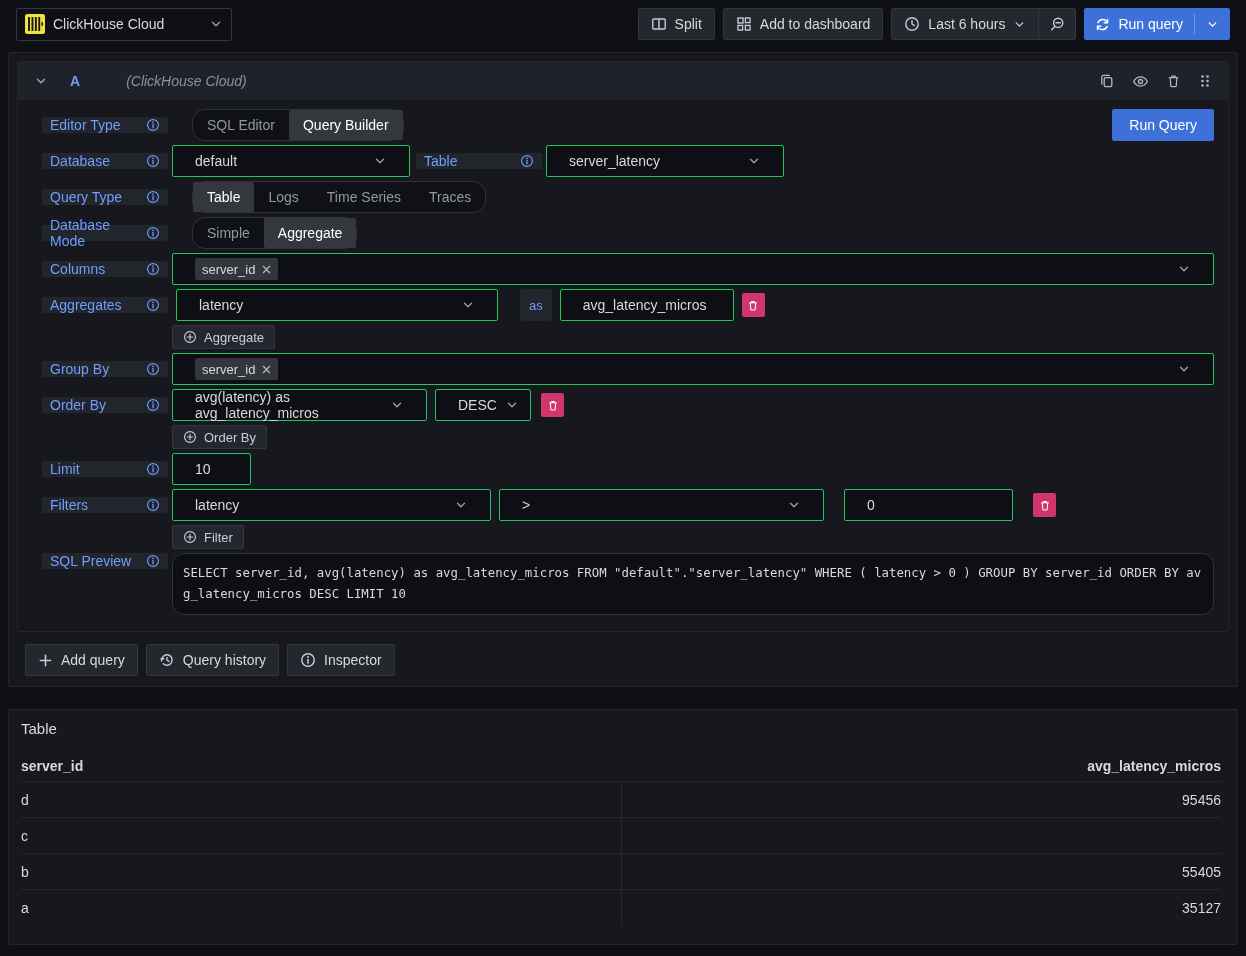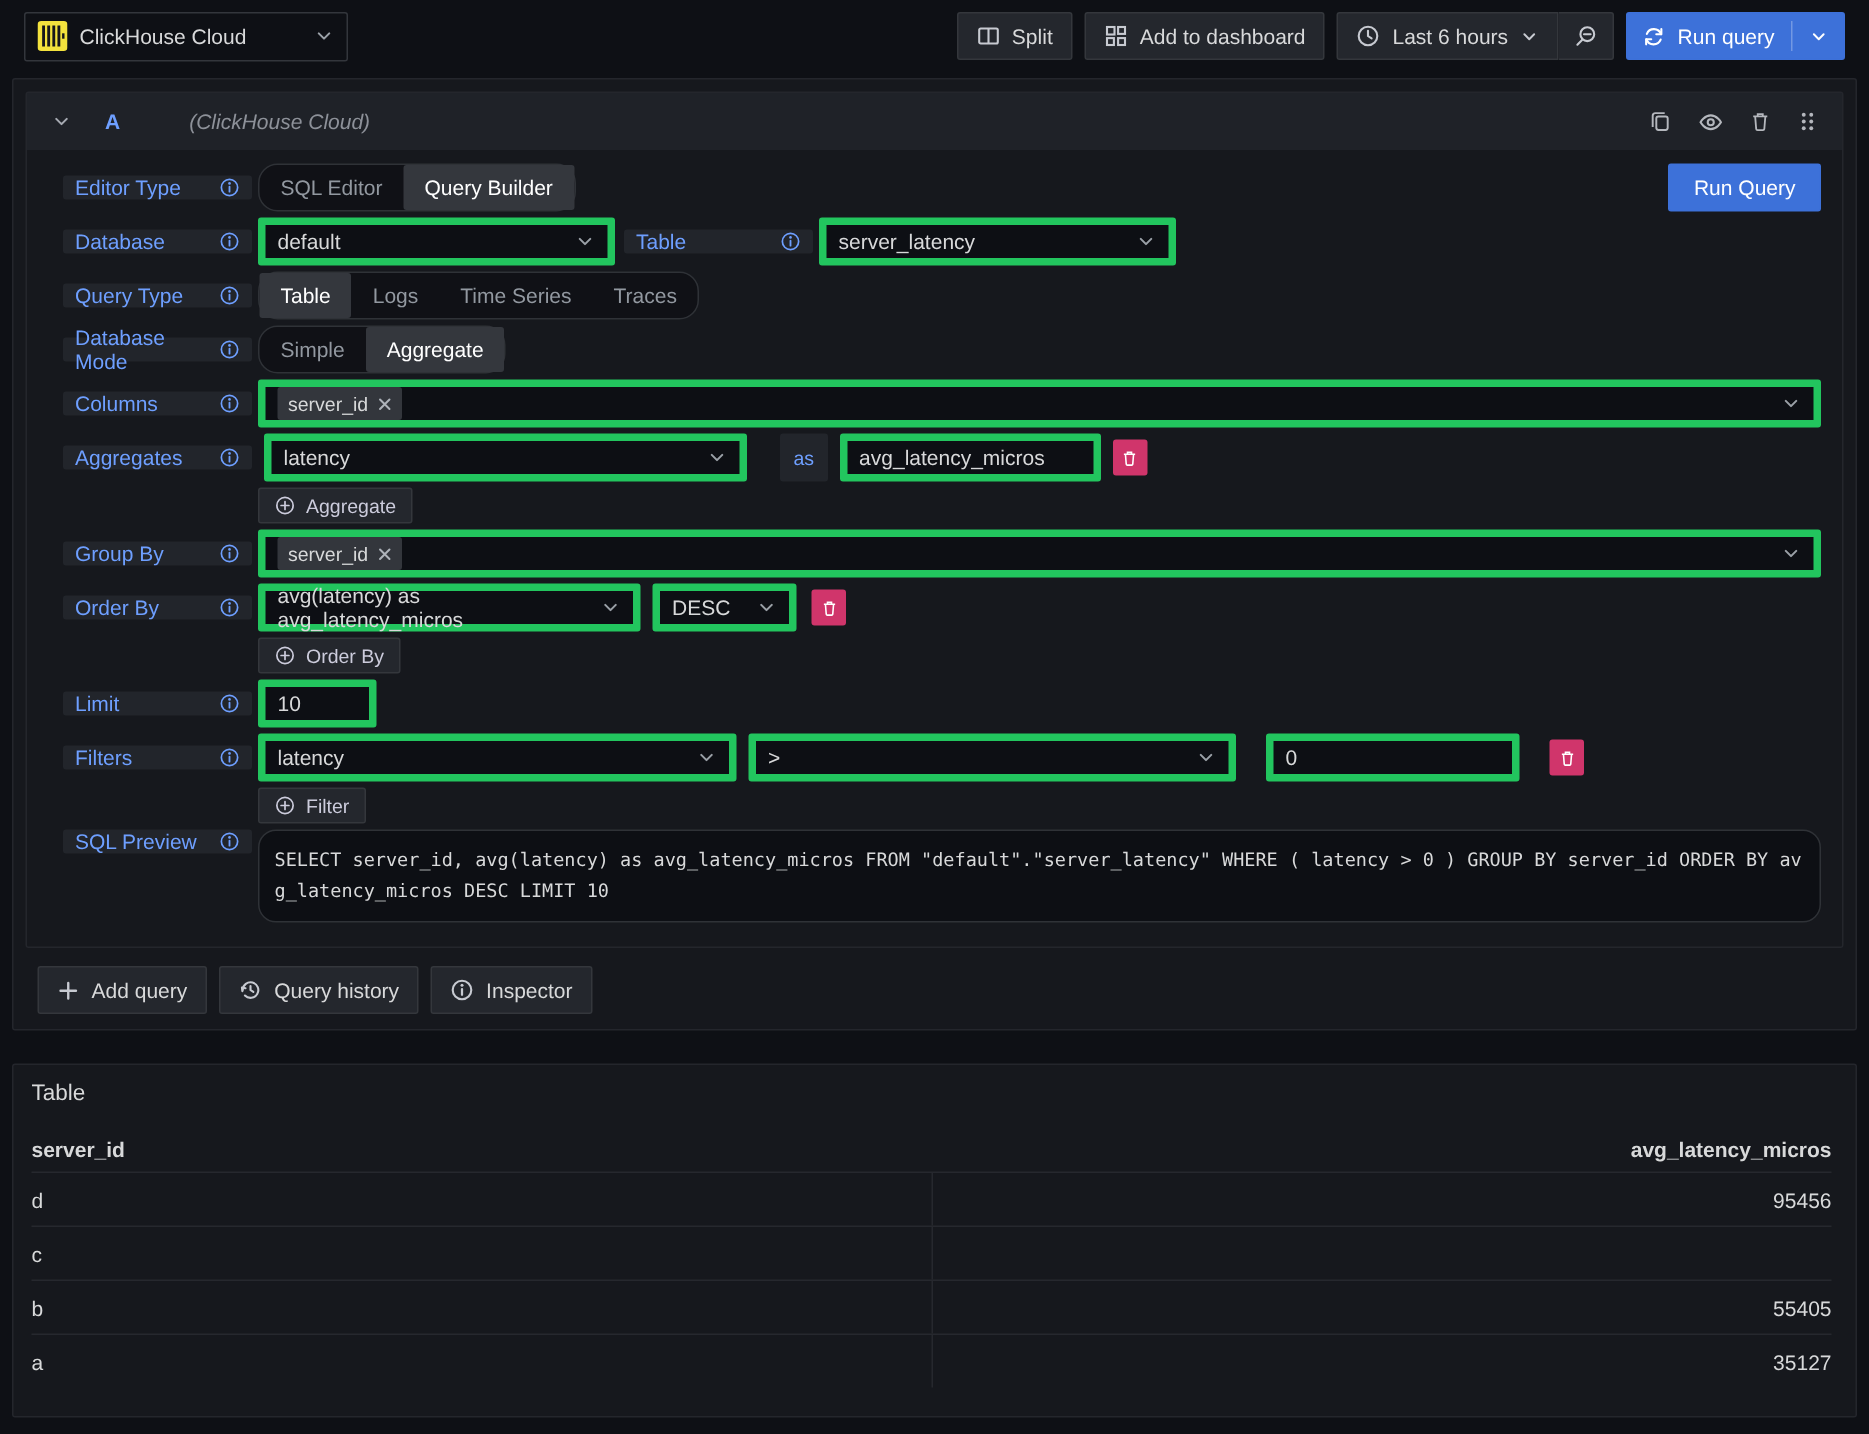--- a/index.html
+++ b/index.html
@@ -47,34 +47,34 @@
   .row { display:flex; align-items:center; margin-bottom:4px; }
   .row.top { align-items:flex-start; }
   .gap-before { margin-top:4px; }
   .label-cell {
     width:126px; flex:none; height:16px; background:#22252b; border-radius:2px;
     display:flex; align-items:center; justify-content:space-between; padding:0 8px;
     color:#6e9fff; font-weight:500; margin-right:4px; font-size:14px;
   }
   .label-cell .info { color:#6e9fff; cursor:pointer; }
   .select, .input {
-    height:32px; background:#0d0f14; border:5px solid #22c55e; border-radius:2px;
-    display:flex; align-items:center; padding:0 8px; color:#d8d9da; cursor:pointer;
+    height:32px; background:#0d0f14; border:1px solid #22c55e; border-radius:2px;
+    display:flex; align-items:center; padding:0 22px; color:#d8d9da; cursor:pointer;
   }
   .select { justify-content:space-between; }
   .select .chev { color:#9aa0a7; margin-left:8px; }
   .grow { flex:1; }
   .w238{width:238px} .w160{width:160px} .w322{width:322px} .w174{width:174px}
   .w285{width:255px} .w96{width:96px} .w79{width:79px} .w319{width:319px}
   .w325{width:325px} .w169{width:169px}
   .ml4{margin-left:4px} .ml6{margin-left:6px} .ml8{margin-left:8px} .ml10{margin-left:10px}
   .ml20{margin-left:20px} .ml22{margin-left:22px} .mlauto{margin-left:auto}
   .spacer130 { width:130px; flex:none; }
 
-  .radio-group { display:inline-flex; align-items:stretch; height:32px; border:1px solid #2f3237; border-radius:13px; background:#101116; }
+  .radio-group { display:inline-flex; align-items:stretch; height:32px; border:1px solid #2f3237; border-radius:13px; background:#101116;margin-left:20px; }
   .radio-option { display:flex; align-items:center; padding:0 14px; color:#9298a0; font-weight:500; cursor:pointer; }
   .radio-option.active { background:#34373d; color:#fff; border-radius:2px; }
 
   .tag { height:22px; background:#33363c; border-radius:2px; display:inline-flex; align-items:center; gap:7px; padding:0 7px; color:#d8d9da; font-size:13px; }
   .tag .x { color:#aeb3ba; cursor:pointer; }
 
   .as-box { height:32px; background:#22252b; border-radius:2px; display:flex; align-items:center; padding:0 9px; color:#6e9fff; font-weight:500; font-size:13px; }
 
   .btn-del { width:23px; height:24px; background:#d0356b; border:none; border-radius:2px; display:flex; align-items:center; justify-content:center; color:#fff; cursor:pointer; }
 

